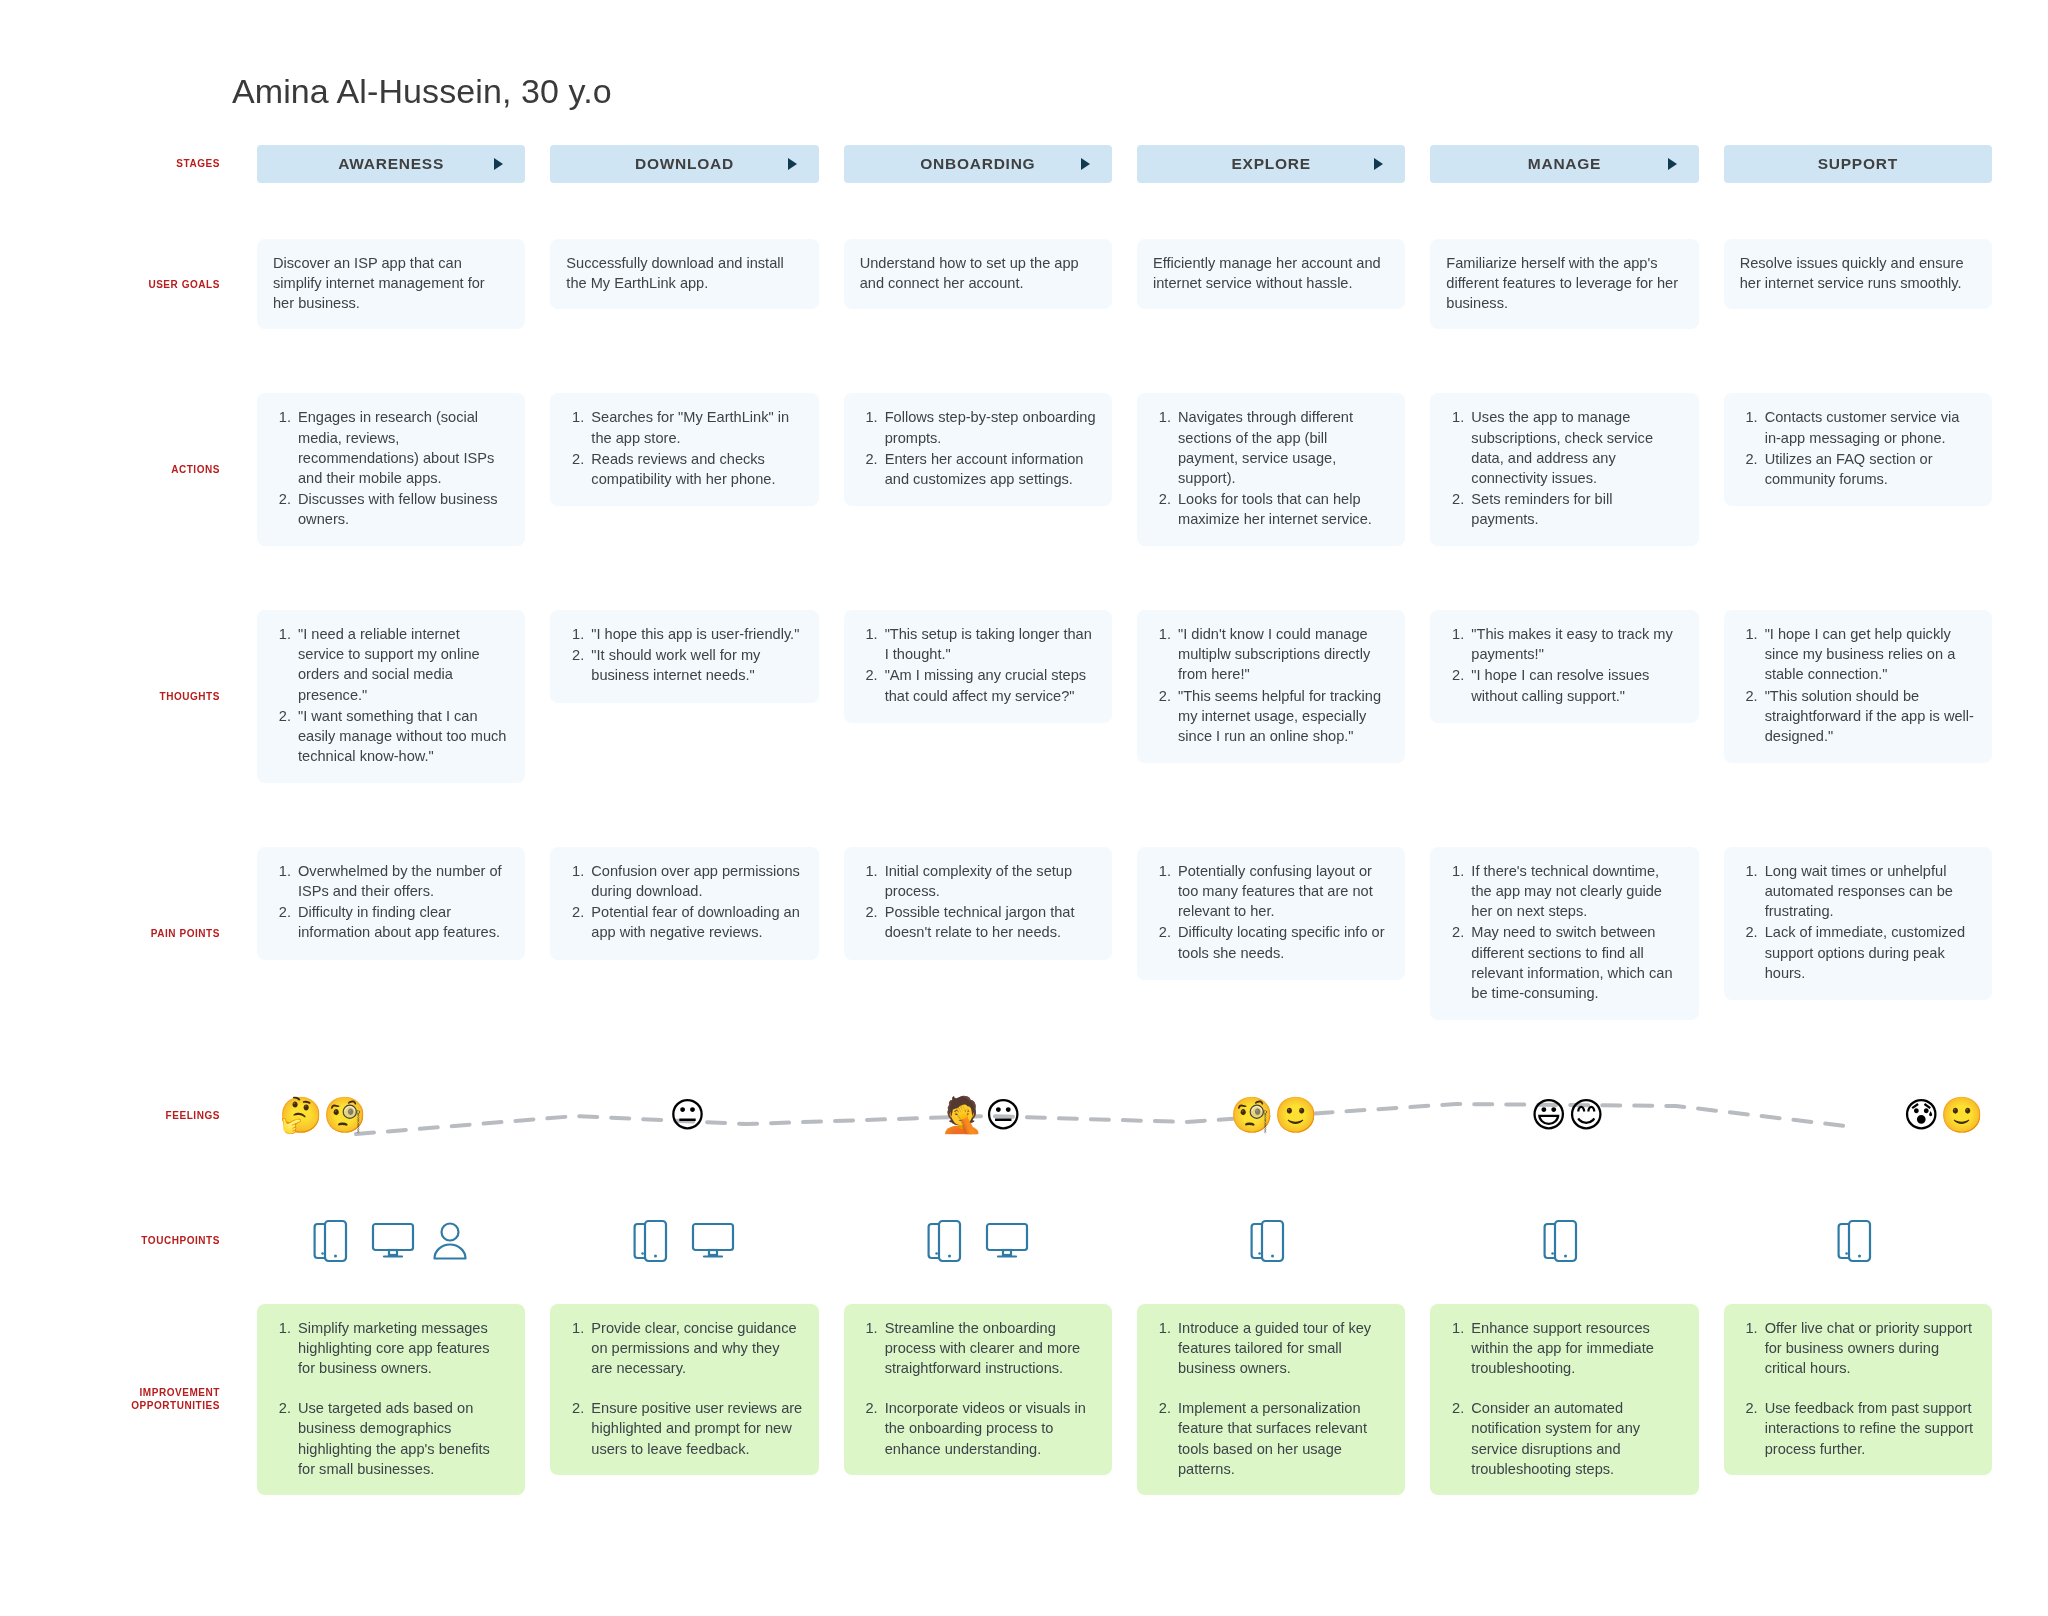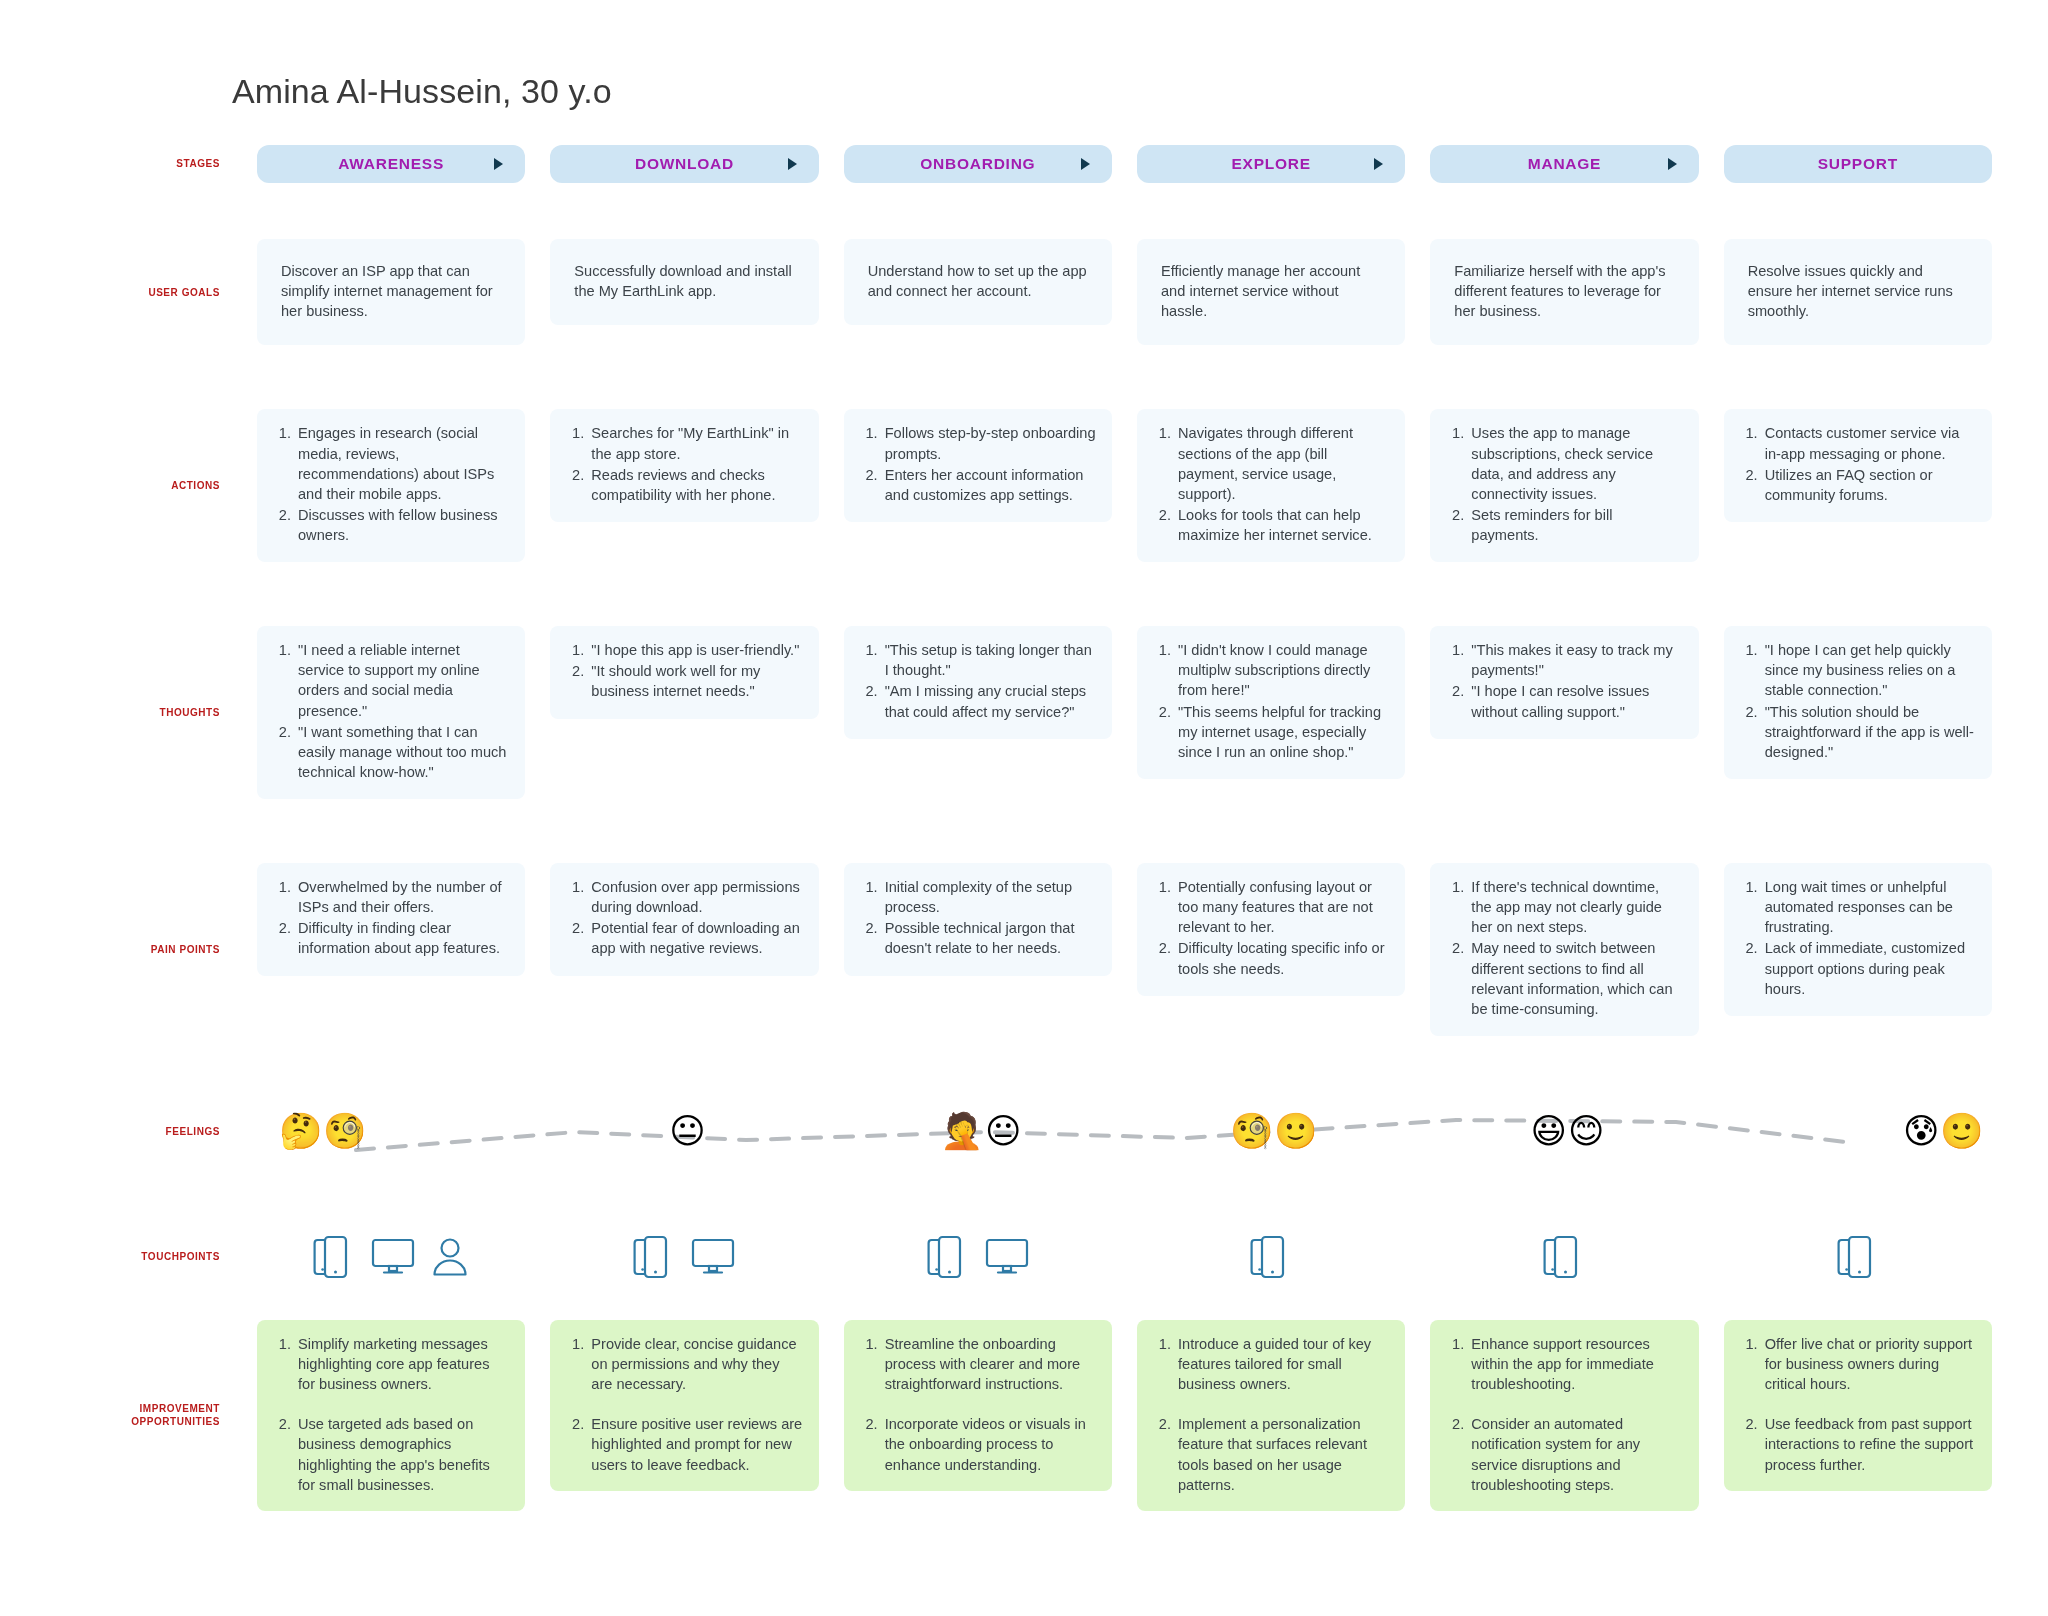--- a/index.html
+++ b/index.html
@@ -44,27 +44,27 @@
     display: flex;
     flex-direction: column;
     justify-content: center;
     align-items: flex-end;
     line-height: 1.32;
   }
 
   
   .stage-pill {
     background: #cfe5f4;
-    border-radius: 12px;
+    border-radius: 4px;
     height: 38px;
     display: flex;
     align-items: center;
     justify-content: center;
     position: relative;
-    color: #a21caf;
+    color: #404040;
     font-size: 15.5px;
     font-weight: bold;
     letter-spacing: .75px;
   }
   .stage-arrow {
     position: absolute;
     right: 22px;
     width: 0; height: 0;
     border-top: 6px solid transparent;
     border-bottom: 6px solid transparent;
@@ -75,21 +75,21 @@
   .card {
     background: #f3f9fd;
     border-radius: 8px;
     padding: 14px 16px 16px 16px;
     color: #3c4349;
     font-size: 14.6px;
     line-height: 1.38;
     align-self: start;
   }
   .card.green { background: #dcf6c7; }
-  .card p { margin: 8px; }
+  .card p { margin: 0; }
   .card ol {
     margin: 0;
     padding-left: 22px;
     list-style-position: outside;
   }
   .card ol li { margin: 0 0 1px 0; padding-left: 3px; }
   .card.green ol li { margin-bottom: 9px; }
   .card.green ol li:last-child { margin-bottom: 0; margin-top: 20px; }
 
   

